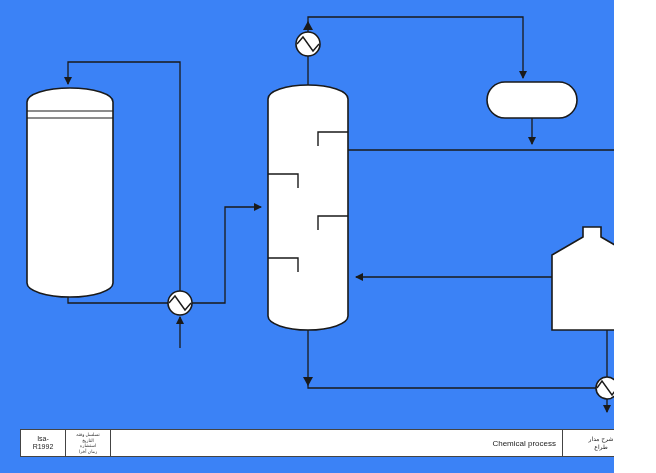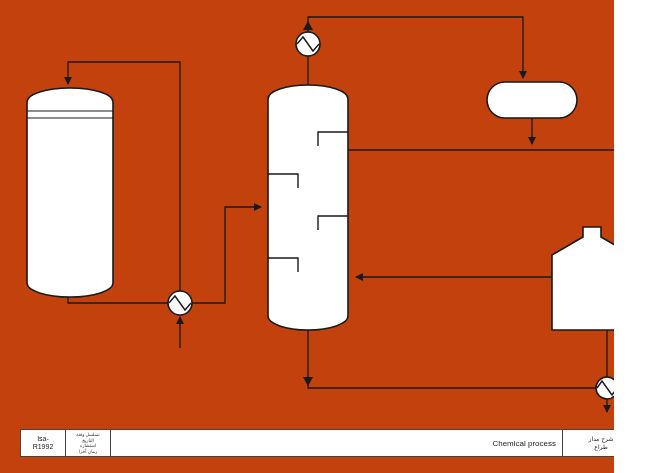--- a/index.html
+++ b/index.html
@@ -1,19 +1,19 @@
 <!DOCTYPE html>
 <html><head>
 <meta charset="utf-8">
 <style>
   html,body{margin:0;padding:0;background:#ffffff;}
   .canvas{
     position:relative;
     width:614px;height:473px;
-    background:#c2410c;
+    background:#3b82f6;
     font-family:"Liberation Sans", sans-serif;
     overflow:hidden;
   }
   .canvas svg{position:absolute;left:0;top:0;}
   .pipe{stroke:#1a1a1a;stroke-width:1.3;fill:none;}
   .equip{stroke:#1a1a1a;stroke-width:1.6;fill:#ffffff;}
   .tray{stroke:#1a1a1a;stroke-width:1.4;fill:none;}
   .seam{stroke:#1a1a1a;stroke-width:1.1;}
   .arrow{fill:#1a1a1a;stroke:none;}
 

